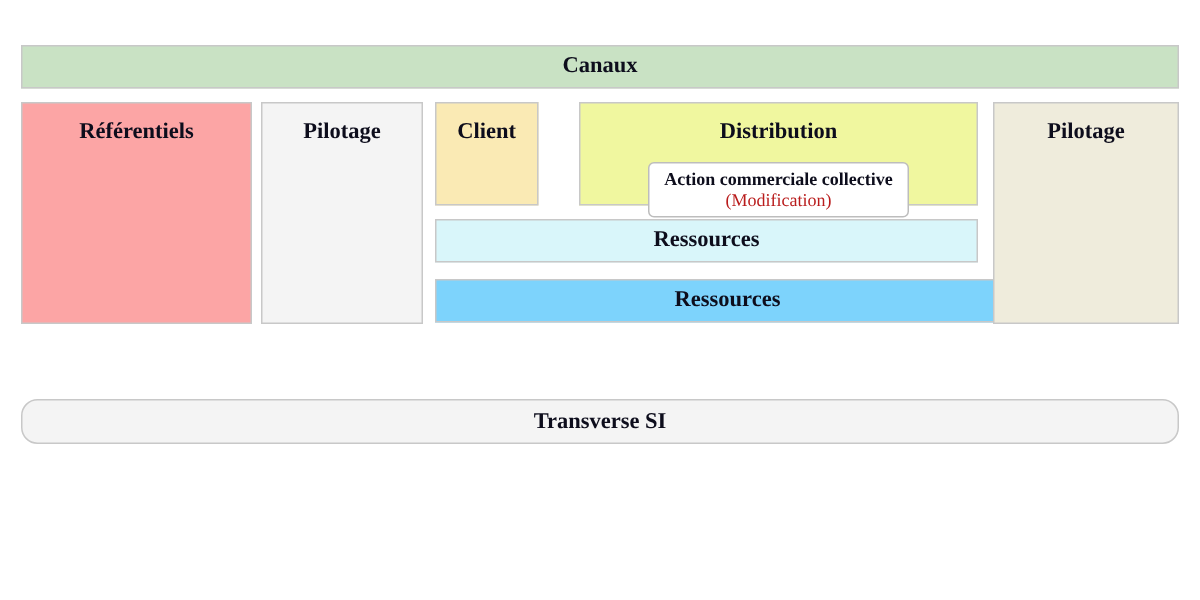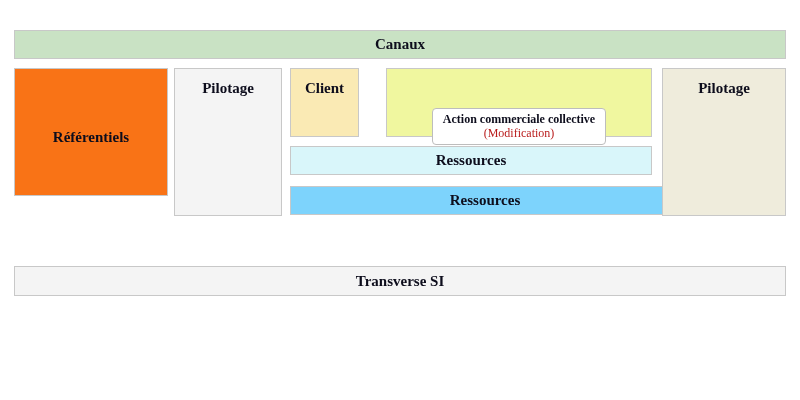--- a/index.html
+++ b/index.html
@@ -47,23 +47,22 @@
   .label {
     display: block;
   }
 
   
   #canaux {
     left: 14px; top: 30px; width: 772px; height: 29px;
     background: #c9e2c4;
   }
   #referentiels {
-    left: 14px; top: 68px; width: 154px; height: 128px;
-    background: #f97316;
-    align-items: center;
+    left: 14px; top: 68px; width: 154px; height: 148px;
+    background: #fca5a5;
   }
   #pilotage {
     left: 174px; top: 68px; width: 108px; height: 148px;
     background: #f4f4f4;
   }
   #client {
     left: 290px; top: 68px; width: 69px; height: 69px;
     background: #faeab4;
   }
   #distribution {
@@ -82,20 +81,21 @@
     left: 662px; top: 68px; width: 124px; height: 148px;
     background: #efecdc;
   }
   #dataplateforme {
     left: 14px; top: 226px; width: 772px; height: 29px;
     background: #fa8fe3;
   }
   #transversesi {
     left: 14px; top: 266px; width: 772px; height: 30px;
     background: #f4f4f4;
+    border-radius: 11px;
   }
 
   
   #distribution .dist-inner-wrap {
     position: absolute;
     left: 0; right: 0;
     top: 25px;
     display: flex;
     justify-content: center;
   }
@@ -142,20 +142,21 @@
 
   <div id="pilotage" class="block column">
     <span class="label">Pilotage</span>
   </div>
 
   <div id="client" class="block column">
     <span class="label">Client</span>
   </div>
 
   <div id="distribution" class="block column">
+    <span class="label">Distribution</span>
     <div class="dist-inner-wrap">
       <div class="card">
         <span class="card-title">Action commerciale collective</span>
         <span class="card-sub">(Modification)</span>
       </div>
     </div>
   </div>
 
   <div id="operations" class="block banner">
     <span class="label">Ressources</span>

